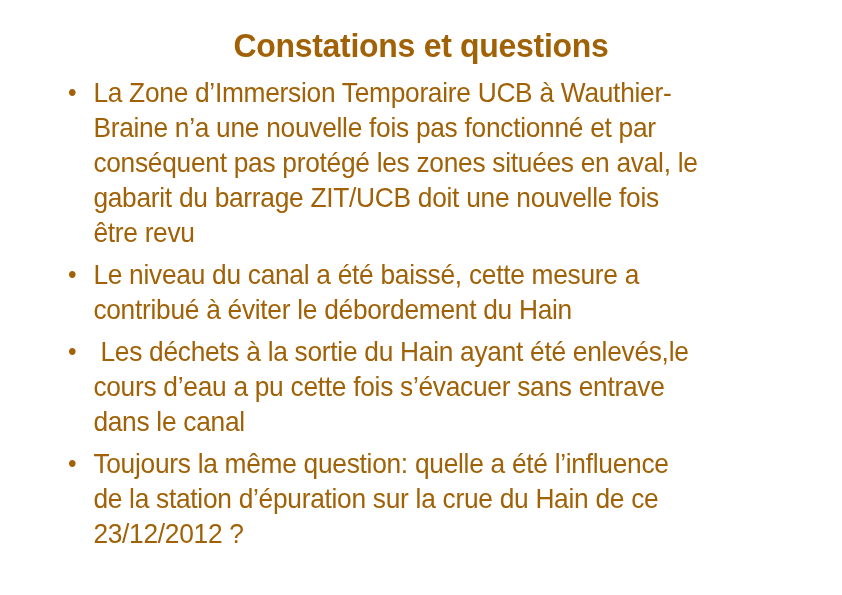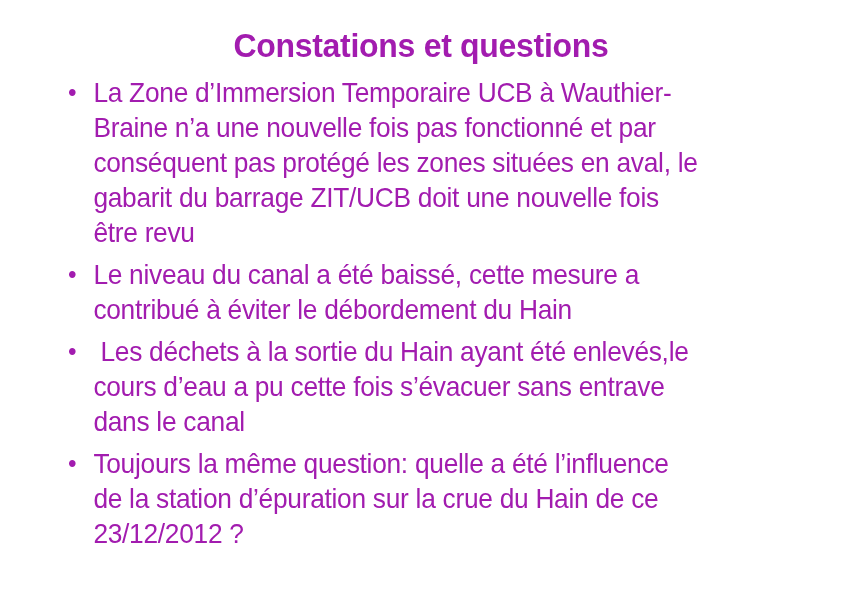--- a/index.html
+++ b/index.html
@@ -1,21 +1,21 @@
 <!DOCTYPE html>
 <html><head>
 <meta charset="utf-8">
 <style>
   html, body { margin: 0; padding: 0; background: #ffffff; }
   .slide {
     position: relative;
     width: 842px;
     height: 561px;
     background: #ffffff;
-    color: #a21caf;
+    color: #a16207;
     font-family: "Liberation Sans", "DejaVu Sans", sans-serif;
     overflow: hidden;
   }
   .slide-title {
     margin: 0;
     padding-top: 25px;
     text-align: center;
     font-size: 34px;
     font-weight: 700;
     line-height: 41px;

